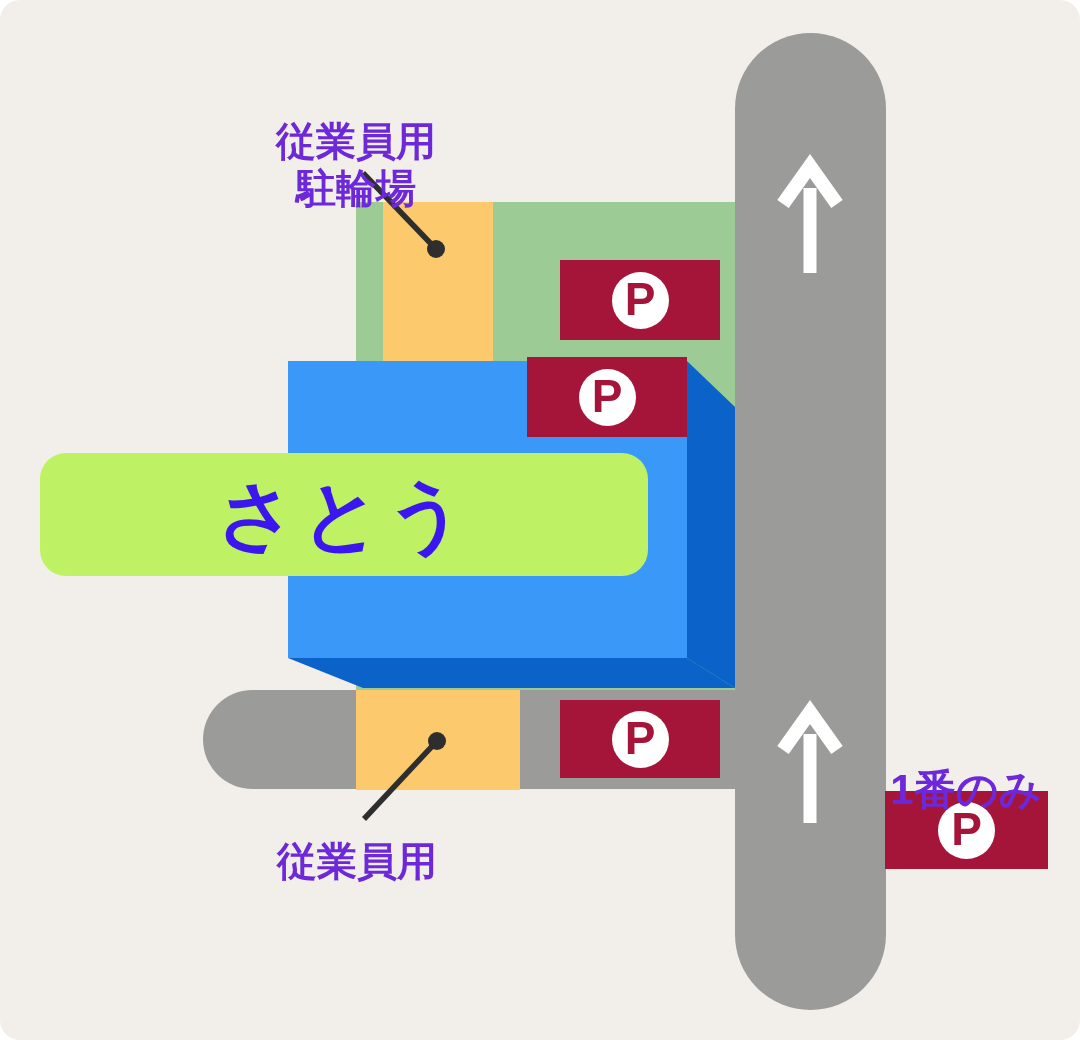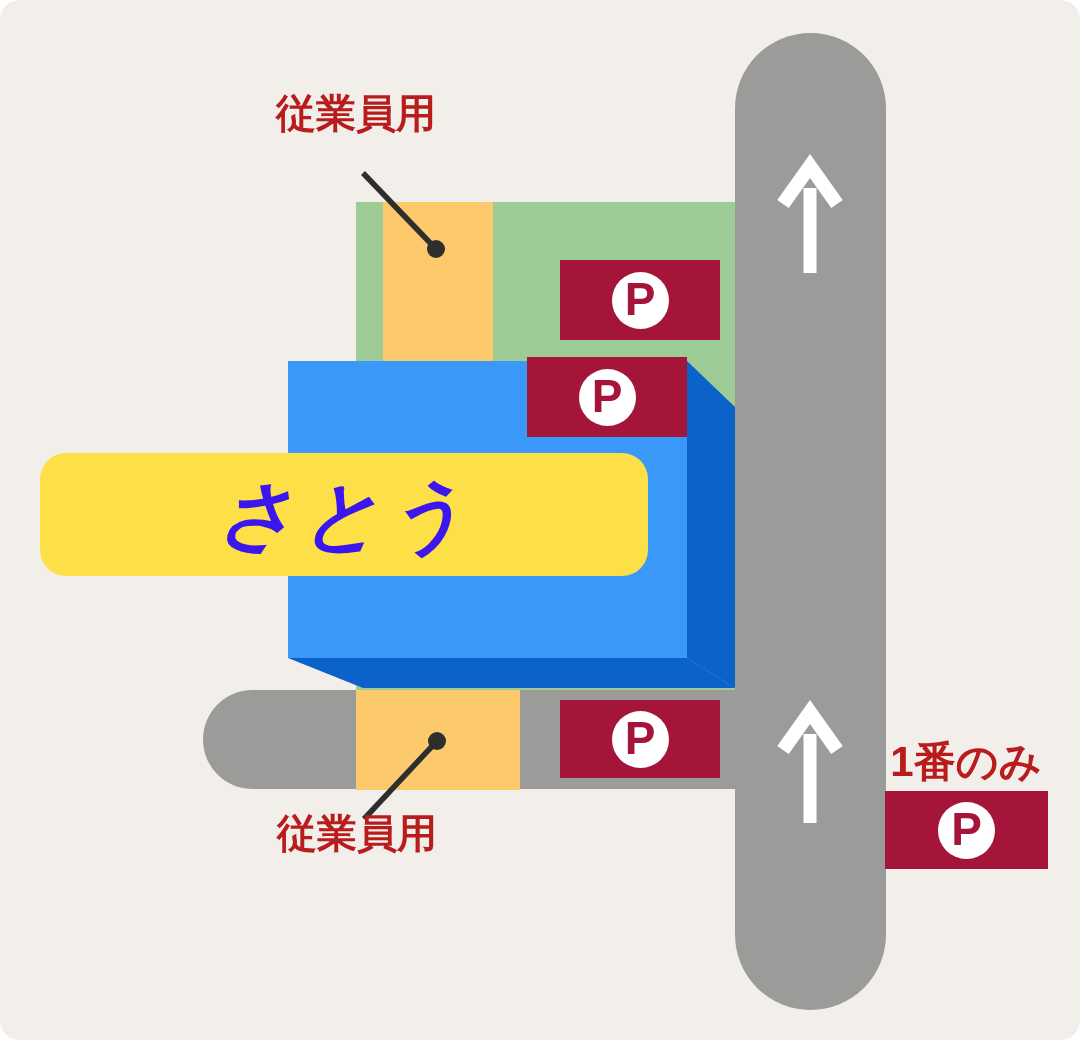--- a/index.html
+++ b/index.html
@@ -20,21 +20,21 @@
   #p-sign-2{left:527px;top:357px;width:160px;height:80px;}
   #p-sign-3{left:560px;top:700px;width:160px;height:78px;}
   #p-sign-4{left:885px;top:791px;width:163px;height:78px;}
   .p-badge{width:57px;height:57px;border-radius:50%;background:#ffffff;display:flex;align-items:center;justify-content:center;}
   .p-badge span{font-weight:bold;font-size:46px;line-height:1;transform:translateY(-1px);}
   
   #banner{left:40px;top:453px;width:608px;height:123px;border-radius:26px;z-index:6;
           display:flex;align-items:center;justify-content:center;white-space:nowrap;}
   #banner .t{font-weight:bold;font-size:78px;letter-spacing:5px;line-height:1;}
   
-  .map-label{z-index:8;text-align:center;color:#b91c1c;font-weight:600;line-height:1.18;white-space:nowrap;}
+  .map-label{z-index:8;text-align:center;color:#6d28d9;font-weight:600;line-height:1.18;white-space:nowrap;margin-top:28px;}
   #label-bike{left:206px;top:90px;width:300px;font-size:40px;}
   #label-car{left:207px;top:810px;width:300px;font-size:40px;}
   #label-one{left:816px;top:737px;width:300px;font-size:42px;}
   #overlay-svg{left:0;top:0;z-index:7;pointer-events:none;}
 </style>
 </head>
 <body>
 
 <div id="stage">
 
@@ -70,21 +70,21 @@
     <div class="p-badge">
       <span style="color: rgb(165, 21, 58);">P</span>
     </div>
   </div>
   <div class="abs p-sign" id="p-sign-4" style="background: rgb(165, 21, 58);">
     <div class="p-badge">
       <span style="color: rgb(165, 21, 58);">P</span>
     </div>
   </div>
 
-  <div class="abs" id="banner" style="background: #fde047; font-style: italic;">
+  <div class="abs" id="banner" style="background: #bef264;">
     <span class="t" style="color: rgb(59, 22, 238);">さとう</span>
   </div>
 
   <svg class="abs" id="overlay-svg" width="1080" height="1040" viewBox="0 0 1080 1040">
 
     <line x1="363" y1="173" x2="436" y2="249" stroke-width="5.5" stroke="#2e2e2e"></line>
     <circle cx="436" cy="249" r="9" fill="#2e2e2e"></circle>
 
     <line x1="364" y1="819" x2="437" y2="741" stroke-width="5.5" stroke="#2e2e2e"></line>
     <circle cx="437" cy="741" r="9" fill="#2e2e2e"></circle>
@@ -95,19 +95,20 @@
     </g>
 
     <g>
       <line x1="810" y1="734" x2="810" y2="823" stroke-width="13" stroke="#ffffff"></line>
       <polyline points="783,750 810,712 837,750" fill="none" stroke-width="14" stroke="#ffffff"></polyline>
     </g>
   </svg>
 
   <div class="abs map-label" id="label-bike">
     <div>従業員用</div>
+    <div>駐輪場</div>
   </div>
   <div class="abs map-label" id="label-car">
     <div>従業員用</div>
   </div>
   <div class="abs map-label" id="label-one">1番のみ</div>
 
 </div>
 
 </body></html>

